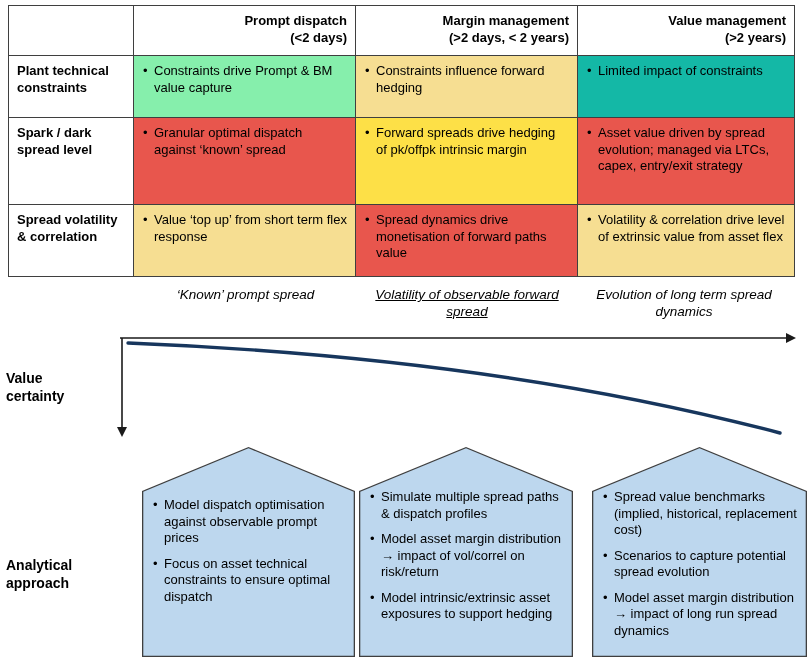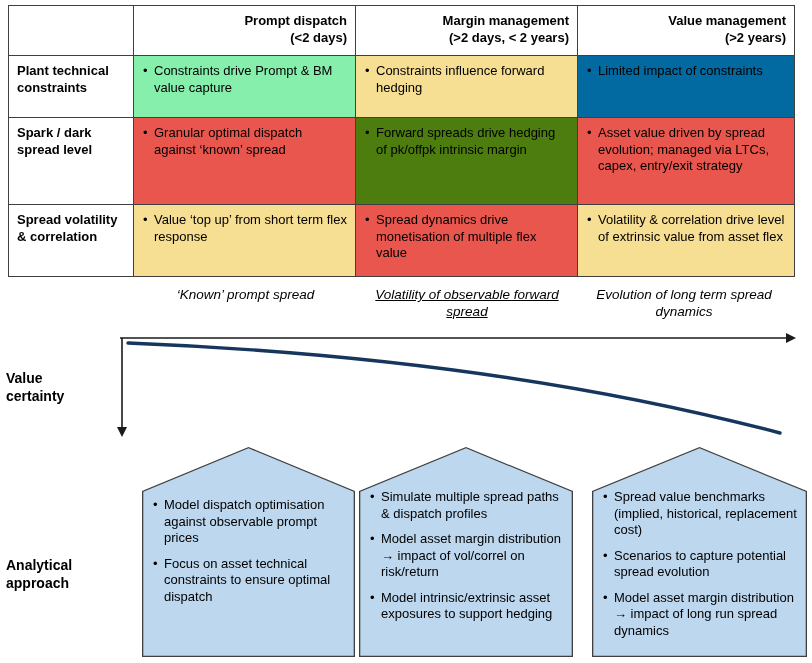--- a/index.html
+++ b/index.html
@@ -77,45 +77,45 @@
     </tr>
 
     <tr class="r1">
       <td class="rowlabel">Plant technical constraints</td>
       <td style="background: #86efac;">
         <div class="bullet">Constraints drive Prompt &amp; BM value capture</div>
       </td>
       <td style="background: rgb(246, 222, 146);">
         <div class="bullet">Constraints influence forward hedging</div>
       </td>
-      <td style="background: #0369a1; margin-left: 17px;">
+      <td style="background: #14b8a6; margin-left: 17px;">
         <div class="bullet">Limited impact of constraints</div>
       </td>
     </tr>
 
     <tr class="r2">
       <td class="rowlabel">Spark / dark spread level</td>
       <td style="background: rgb(232, 86, 77);">
         <div class="bullet">Granular optimal dispatch against ‘known’ spread</div>
       </td>
-      <td style="background: #4d7c0f;">
+      <td style="background: #fde047;">
         <div class="bullet">Forward spreads drive hedging of pk/offpk intrinsic margin</div>
       </td>
       <td style="background: rgb(232, 86, 77);">
         <div class="bullet">Asset value driven by spread evolution; managed via LTCs, capex, entry/exit strategy</div>
       </td>
     </tr>
 
     <tr class="r3">
       <td class="rowlabel">Spread volatility &amp; correlation</td>
       <td style="background: rgb(246, 222, 146);">
         <div class="bullet">Value ‘top up’ from short term flex response</div>
       </td>
       <td style="background: rgb(232, 86, 77);">
-        <div class="bullet">Spread dynamics drive monetisation of multiple flex value</div>
+        <div class="bullet">Spread dynamics drive monetisation of forward paths value</div>
       </td>
       <td style="background: rgb(246, 222, 146);">
         <div class="bullet">Volatility &amp; correlation drive level of extrinsic value from asset flex</div>
       </td>
     </tr>
   </tbody>
     </table>
 
   <div class="axis-label al1">‘Known’ prompt spread</div>
   <div class="axis-label al2">Volatility of observable forward spread</div>

